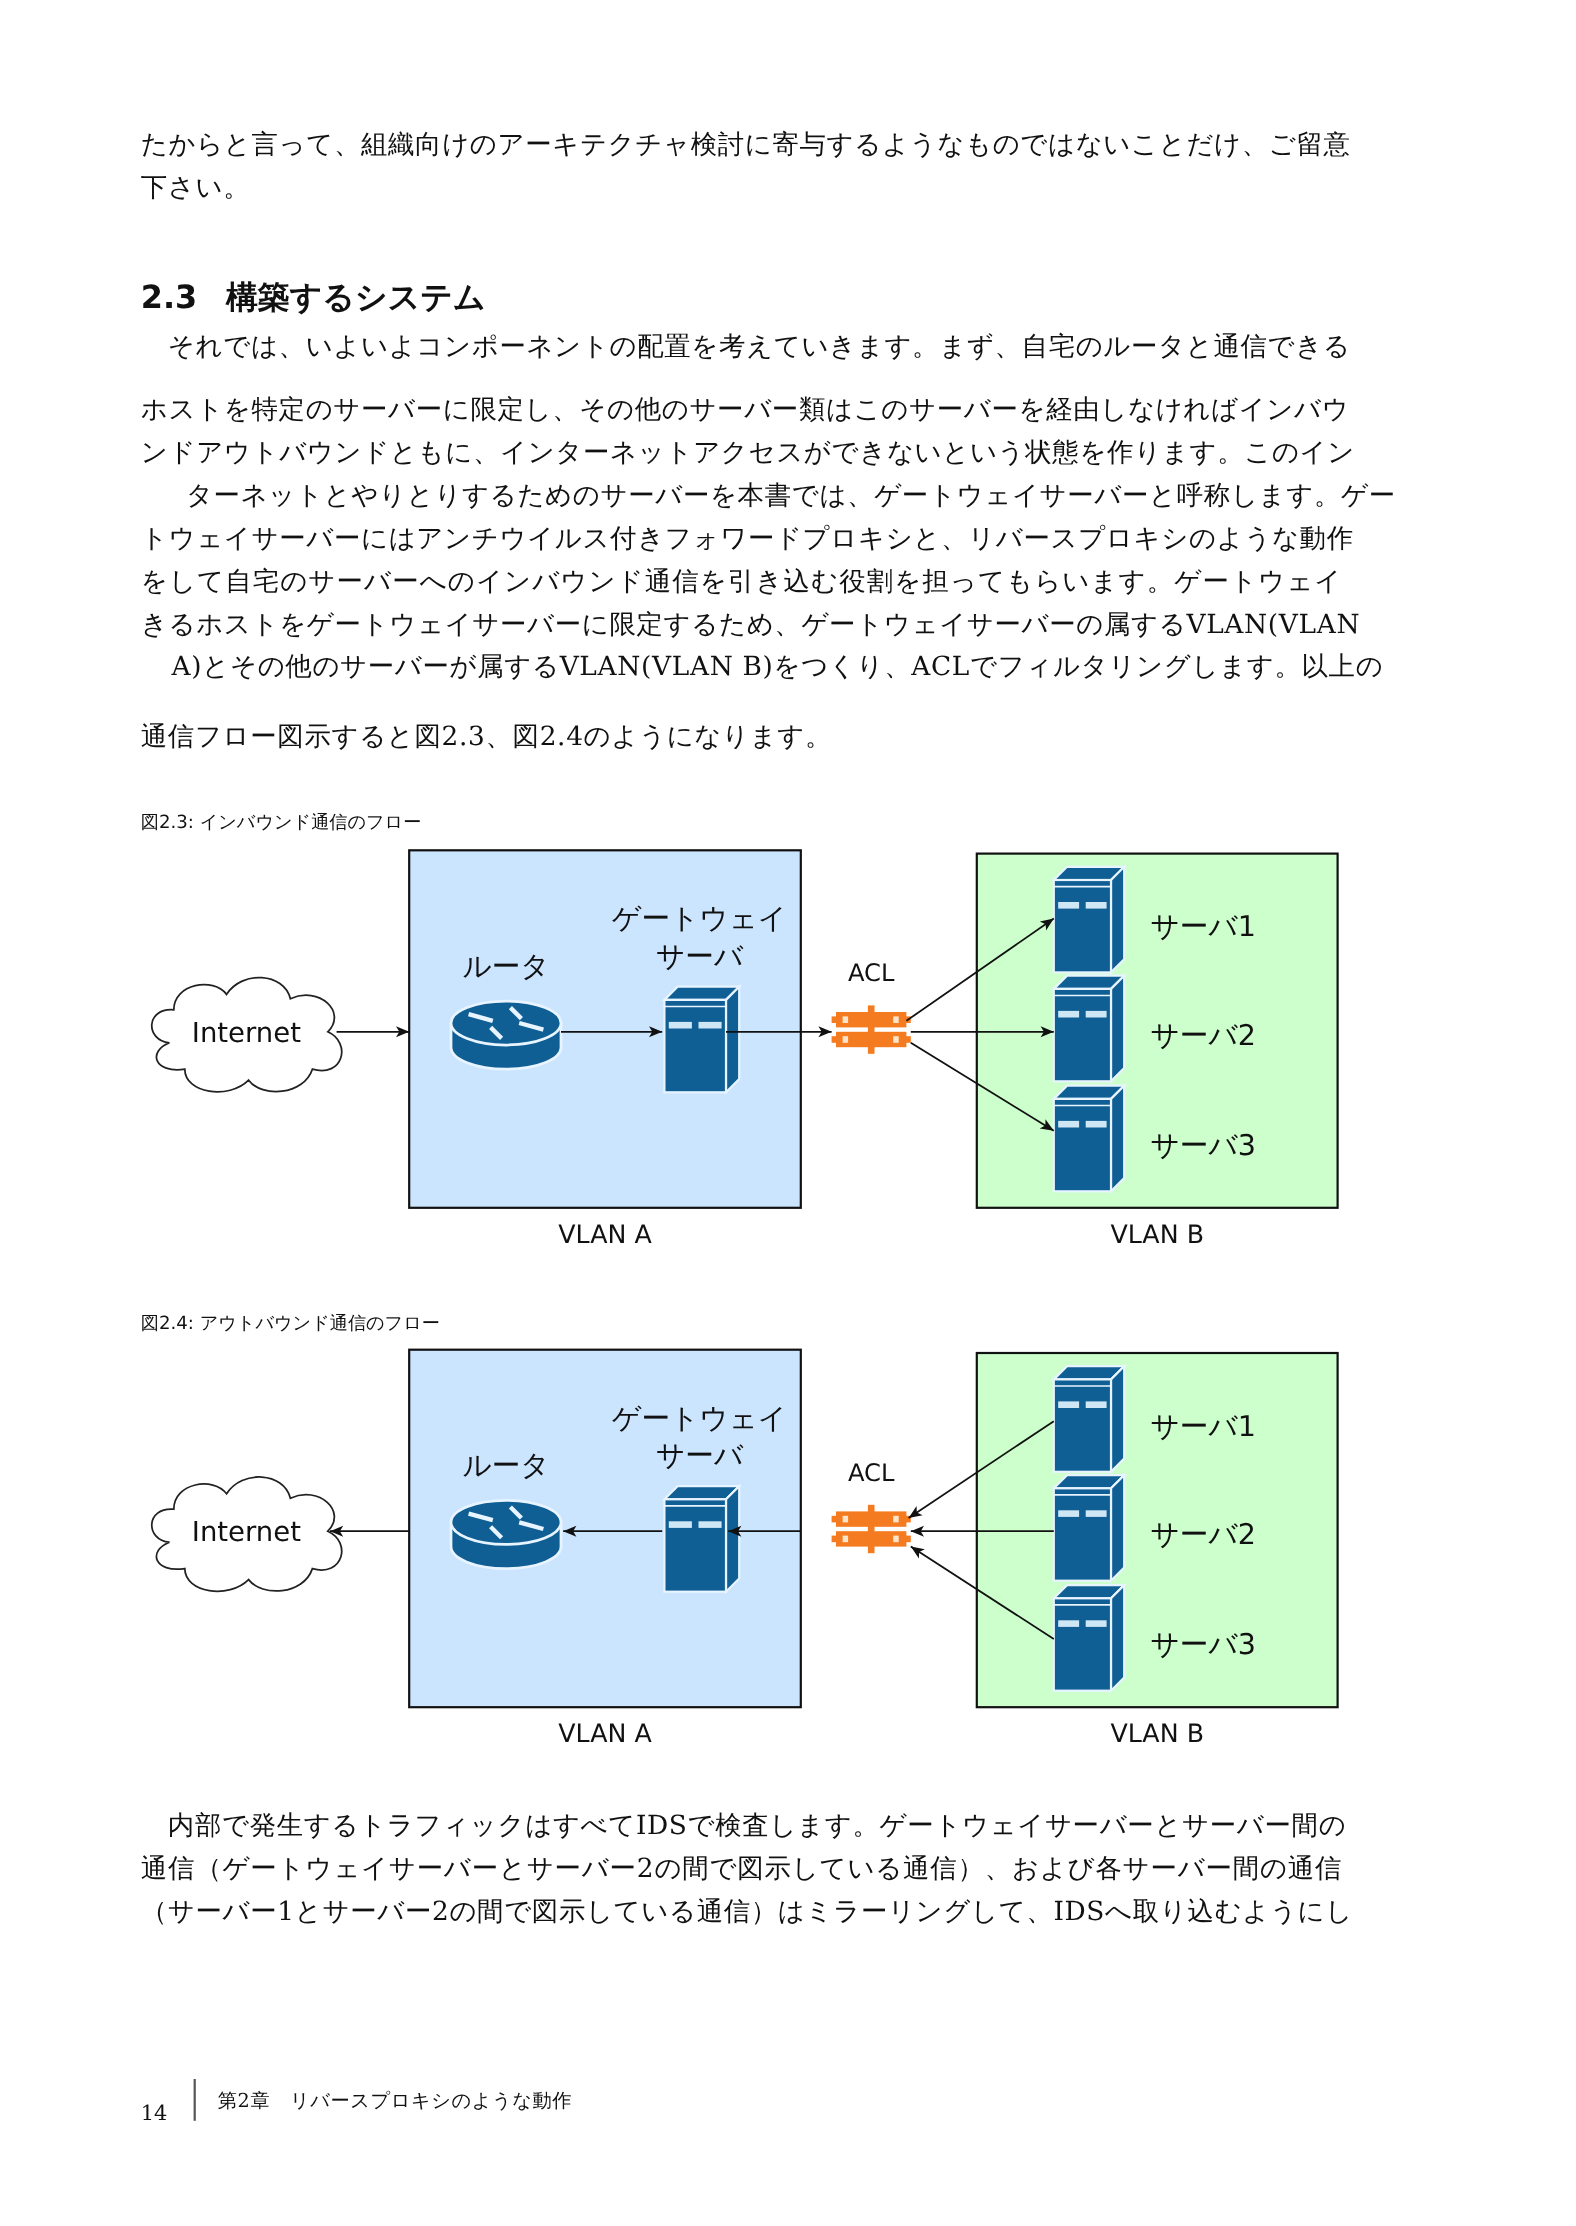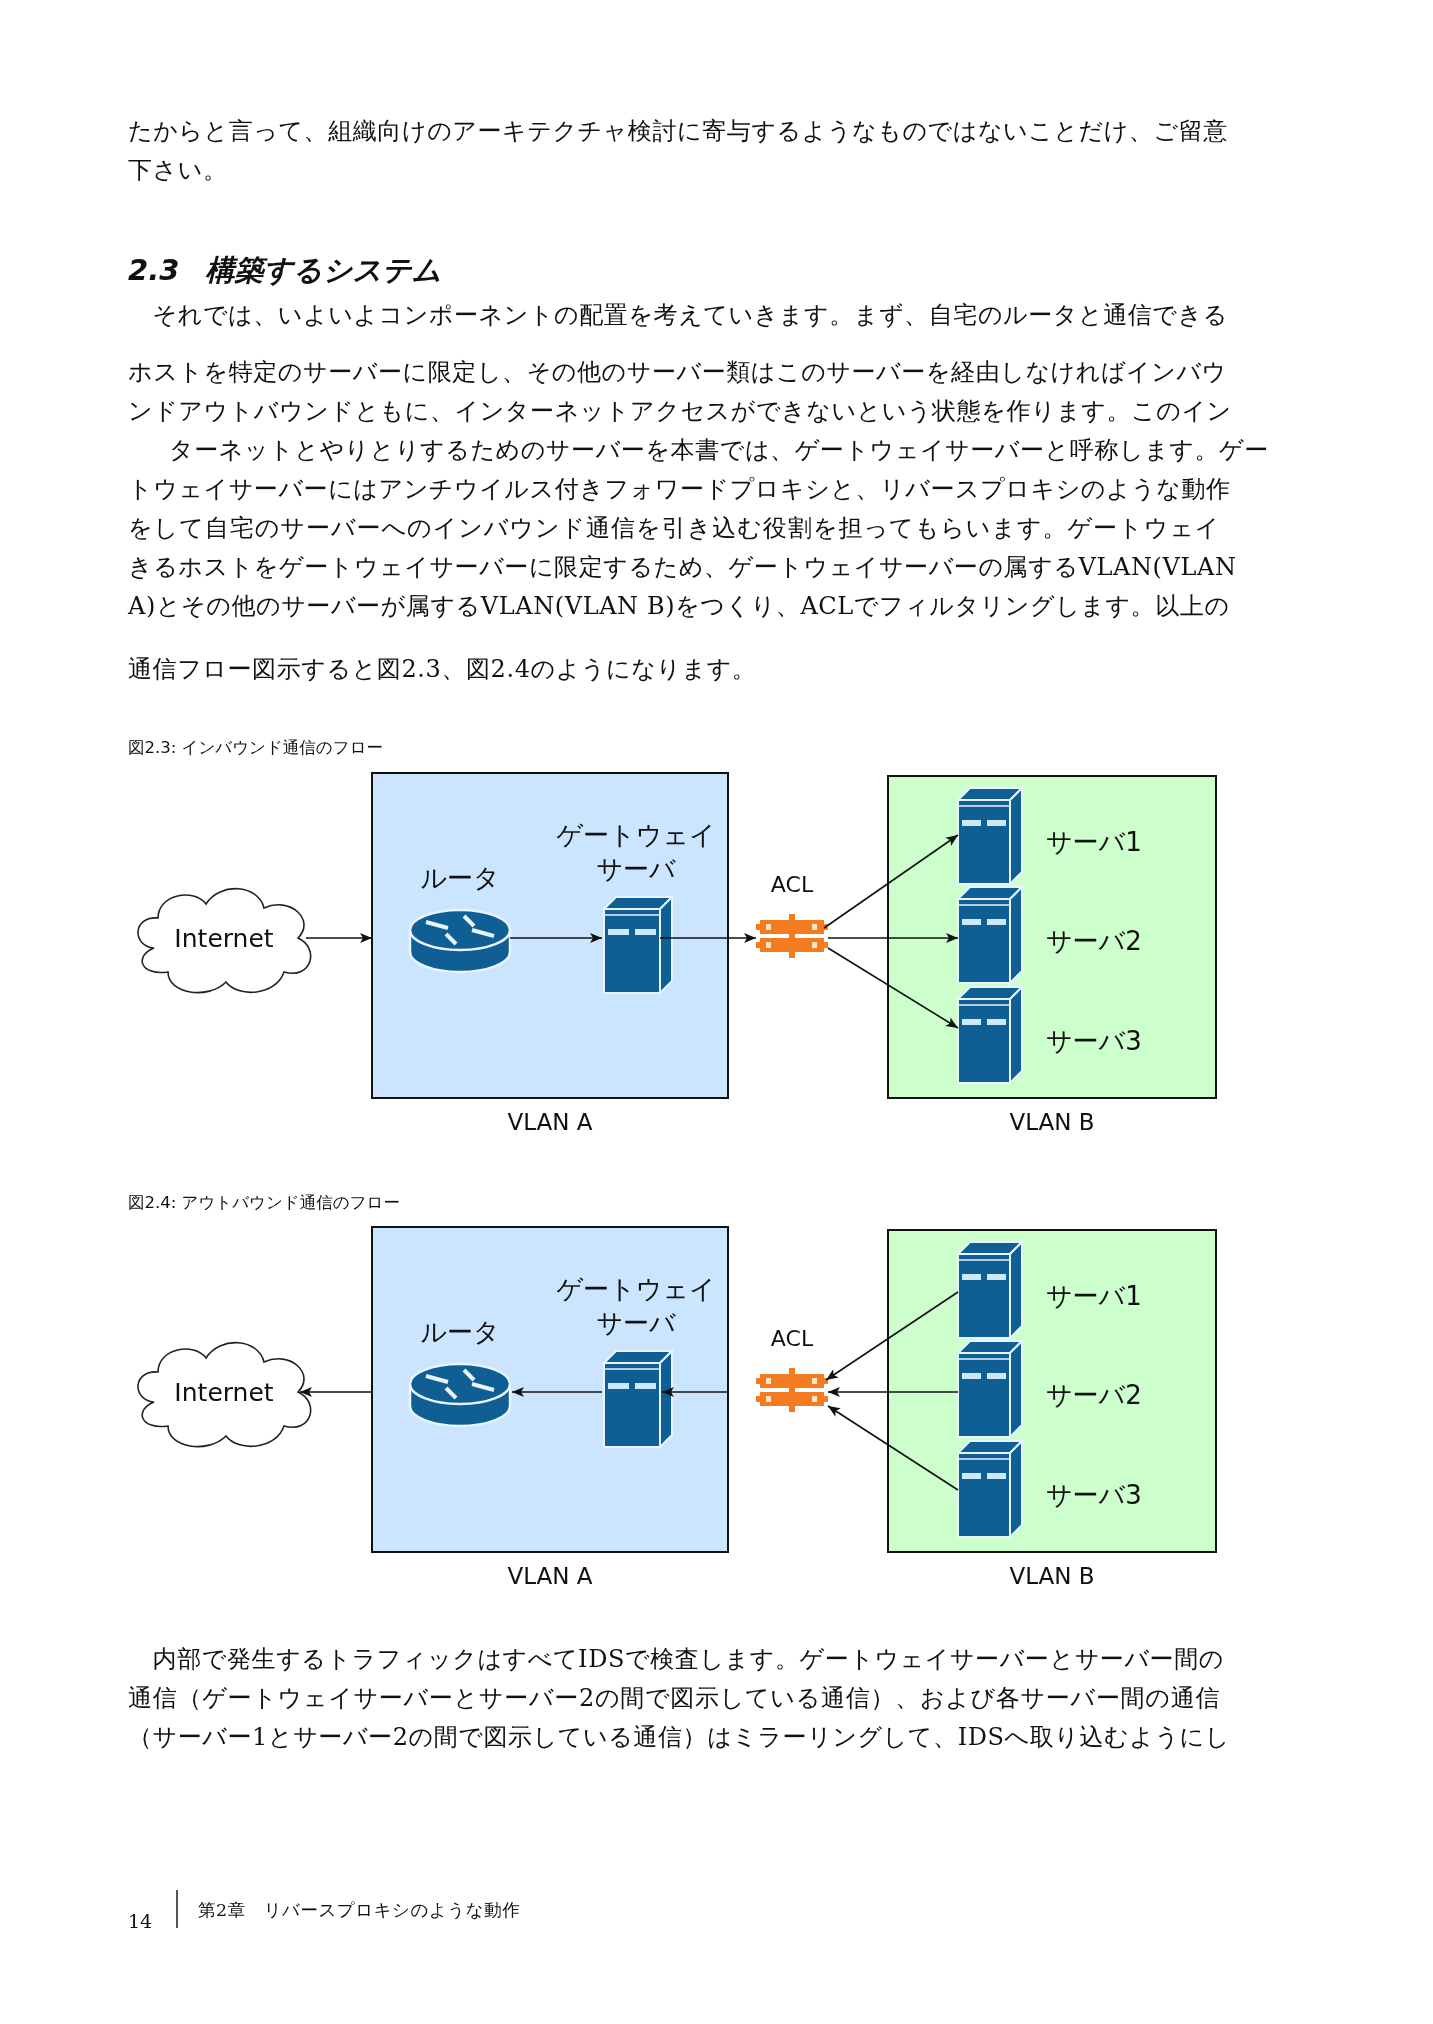--- a/index.html
+++ b/index.html
@@ -2,21 +2,21 @@
 <html><head>
 <meta charset="utf-8">
 <style>
   html, body { margin: 0; padding: 0; background: #ffffff; }
   body { width: 1433px; height: 2024px; position: relative; overflow: hidden;
          font-family: "DejaVu Serif", "Liberation Serif", serif; color: #111; }
   .line { position: absolute; left: 128px; width: 1092px; font-size: 24px; line-height: 30px;
           white-space: nowrap; letter-spacing: 0.6px; }
   .just { text-align: justify; text-align-last: justify; }
   .heading { position: absolute; left: 128px; top: 252px; font-family: "DejaVu Sans", "Liberation Sans", sans-serif;
-             font-weight: bold; font-size: 29px; line-height: 36px; font-style: italic; }
+             font-weight: bold; font-size: 29px; line-height: 36px; }
   .heading .num { margin-right: 26px; }
   .caption { position: absolute; left: 128px; font-family: "DejaVu Sans", "Liberation Sans", sans-serif;
              font-size: 16.5px; line-height: 20px; }
   .figure { position: absolute; left: 128px; width: 1100px; height: 400px; }
   .figure svg { position: absolute; left: 0; top: 0; }
   .footer { position: absolute; top: 1896px; left: 128px; height: 36px; font-size: 19px; line-height: 26px; }
   .footer .pg { position: absolute; left: 0; top: 12px; }
   .footer .rule { position: absolute; left: 48px; top: -6px; width: 1.5px; height: 38px; background: #555; }
   .footer .chap { position: absolute; left: 70px; top: 1px; white-space: nowrap; font-size: 17.5px; letter-spacing: 0.5px; }
   .dlabel { font-family: "DejaVu Sans", "Liberation Sans", sans-serif; }
@@ -32,21 +32,21 @@
 </div>
 
 <div id="para1">
   <div class="line just" style="top:300px;">　それでは、いよいよコンポーネントの配置を考えていきます。まず、自宅のルータと通信できる</div>
   <div class="line just" style="top:357px;">ホストを特定のサーバーに限定し、その他のサーバー類はこのサーバーを経由しなければインバウ</div>
   <div class="line just" style="top:396px;">ンドアウトバウンドともに、インターネットアクセスができないという状態を作ります。このイン</div>
   <div class="line just" style="top:435px;margin-left:41px;">ターネットとやりとりするためのサーバーを本書では、ゲートウェイサーバーと呼称します。ゲー</div>
   <div class="line just" style="top:474px;">トウェイサーバーにはアンチウイルス付きフォワードプロキシと、リバースプロキシのような動作</div>
   <div class="line just" style="top:513px;">をして自宅のサーバーへのインバウンド通信を引き込む役割を担ってもらいます。ゲートウェイ</div>
   <div class="line just" style="top:552px;">きるホストをゲートウェイサーバーに限定するため、ゲートウェイサーバーの属するVLAN(VLAN</div>
-  <div class="line just" style="top:591px;">A)とその他のサーバーが属するVLAN(VLAN B)をつくり、ACLでフィルタリングします。以上の</div>
+  <div class="line just" style="top:591px;margin-left:28px;">A)とその他のサーバーが属するVLAN(VLAN B)をつくり、ACLでフィルタリングします。以上の</div>
   <div class="line" style="top:630px;margin-top:24px;">通信フロー図示すると図2.3、図2.4のようになります。</div>
 </div>
 
 <div class="caption" style="top:738px;">図2.3: インバウンド通信のフロー</div>
 <div class="figure" style="top:770px;">
     <svg width="1100" height="400" viewBox="0 0 1100 400">
       <rect x="244" y="3" width="356" height="325" fill="#cce5ff" stroke="#111" stroke-width="2"></rect>
       <rect x="760" y="6" width="328" height="322" fill="#ccffcc" stroke="#111" stroke-width="2"></rect>
       <text x="422" y="360" font-size="23" text-anchor="middle" fill="#111" class="dlabel">VLAN  A</text>
       <text x="924" y="360" font-size="23" text-anchor="middle" fill="#111" class="dlabel">VLAN  B</text>

